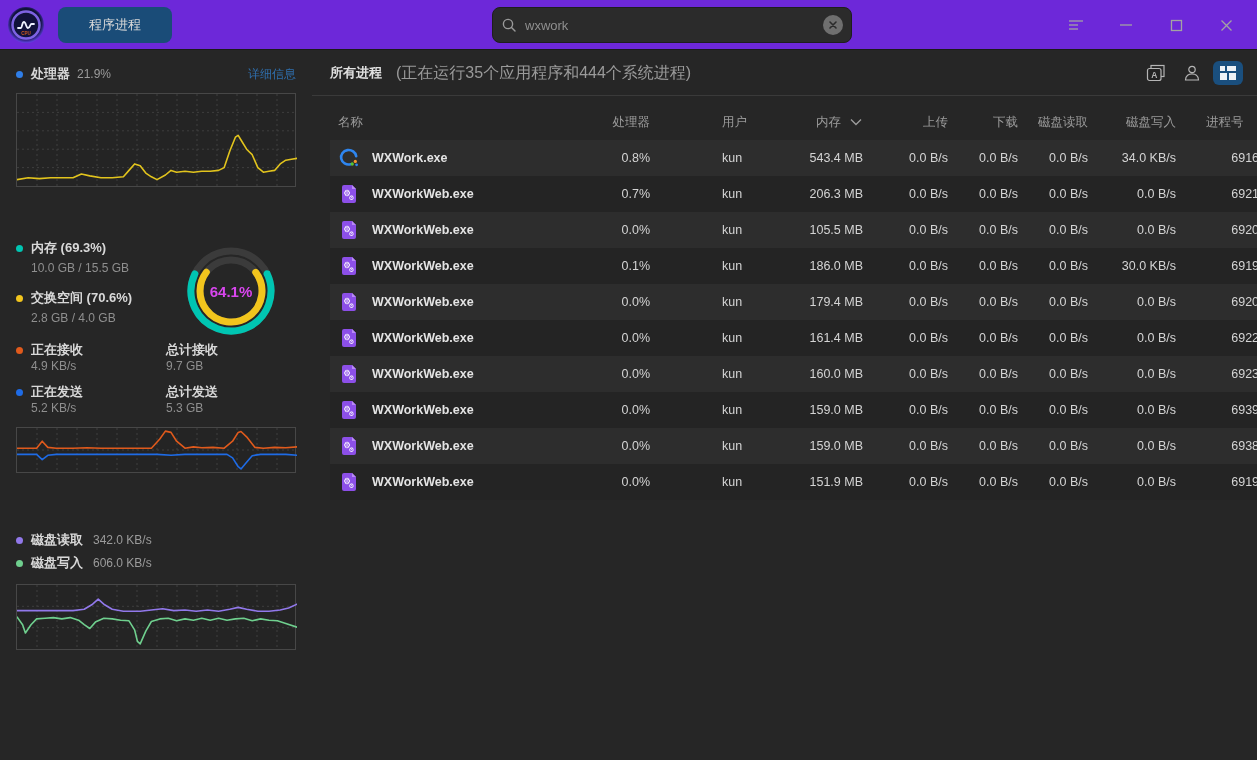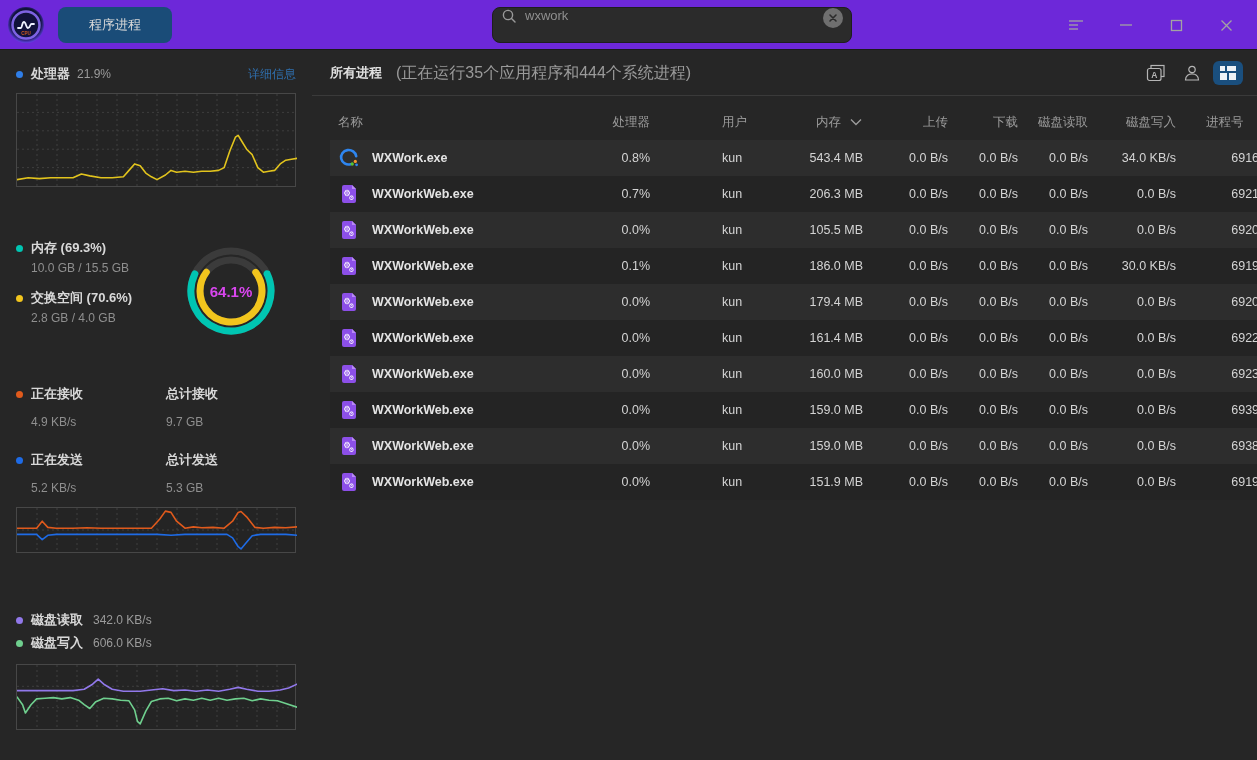--- a/index.html
+++ b/index.html
@@ -16,42 +16,42 @@
     background:radial-gradient(circle at 50% 45%, #10123a 55%, #5a3bd6 72%, #7b5cf0 82%, #1a1a3a 100%);
     display:flex; align-items:center; justify-content:center; }
   .tabgroup { position:absolute; left:58px; top:7px; height:36px; display:flex;
     border-radius:8px; overflow:hidden; }
   .tab { width:114px; height:36px; display:flex; align-items:center; justify-content:center;
     font-size:13px; cursor:default; }
   .tab.active { background:#1a4c78; color:#d8d8d8; }
   .tab.inactive { background:#2d2d2d; color:#7f7f7f; }
   .search { position:absolute; left:492px; top:7px; width:360px; height:36px;
     background:#2b2b2b; border:1px solid #1e1e1e; border-radius:8px;
-    display:flex; align-items:flex-start; padding:0 8px; }
+    display:flex; align-items:center; padding:0 8px; }
   .search .q { margin-left:8px; color:#8f8f8f; font-size:13px; flex:1; }
   .clear-btn { width:20px; height:20px; border-radius:50%; background:#6f6f6f;
     display:flex; align-items:center; justify-content:center; }
   .winbtns { position:absolute; right:6px; top:0; height:50px; display:flex; align-items:center; }
   .winbtn { width:50px; height:50px; display:flex; align-items:center; justify-content:center; }
   
   .sidebar { position:absolute; left:0; top:51px; width:312px; bottom:0; padding:14px 16px 0 16px; }
   .sec-row { display:flex; align-items:center; }
   .dot { width:7px; height:7px; border-radius:50%; margin-right:8px; flex:0 0 auto; }
   .sec-title { font-weight:bold; color:#d8d8d8; font-size:13px; }
   .sec-val { color:#9b9b9b; margin-left:7px; font-size:12px; }
   .link { margin-left:auto; color:#2f6fae; font-size:12px; }
   .chartbox { width:280px; border:1px solid #474747; margin-top:10px; background:#242424; }
   .indent { margin-left:15px; color:#8f8f8f; margin-top:4px; font-size:12px; }
   .memwrap { display:flex; margin-top:52px; }
   .memtexts { width:165px; }
   .donutwrap { position:relative; width:100px; height:100px; margin-top:2px; }
   .donut-center { position:absolute; left:0; top:0; width:100px; height:100px;
     display:flex; align-items:center; justify-content:center;
     color:#d946ef; font-weight:bold; font-size:15px; }
-  .netgrid { display:grid; grid-template-columns:150px 1fr; row-gap:12px; margin-top:44px; }
+  .netgrid { display:grid; grid-template-columns:150px 1fr; row-gap:0; }
   .diskwrap { margin-top:58px; }
   .disk-row { display:flex; align-items:center; margin-top:5px; }
   .disk-row .sec-val { margin-left:10px; }
   
   .main { position:absolute; left:312px; top:51px; right:0; bottom:0; overflow:hidden; }
   .main-header { height:45px; display:flex; align-items:center; padding:0 14px 0 18px;
     border-bottom:1px solid #3a3a3a; }
   .main-title { font-weight:bold; color:#e0e0e0; font-size:13px; }
   .main-sub { color:#9a9a9a; margin-left:14px; font-size:16px; }
   .viewbtns { margin-left:auto; display:flex; gap:6px; }

